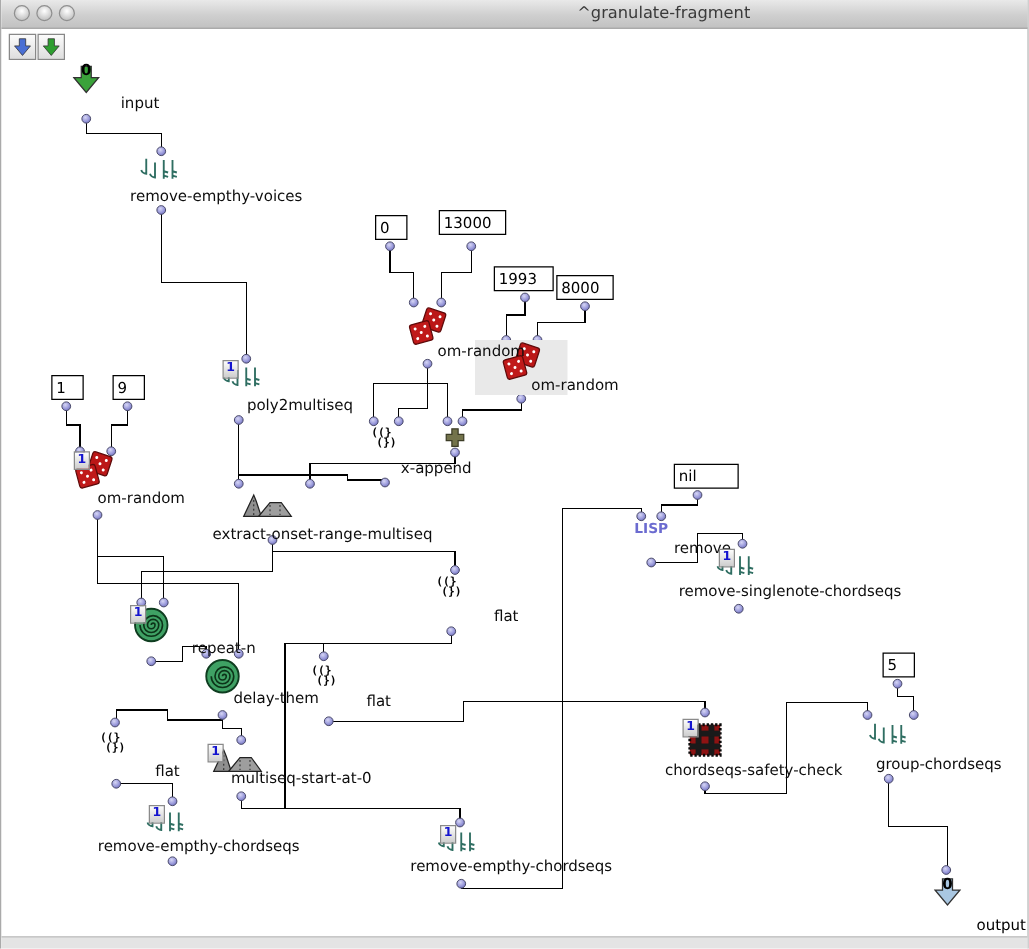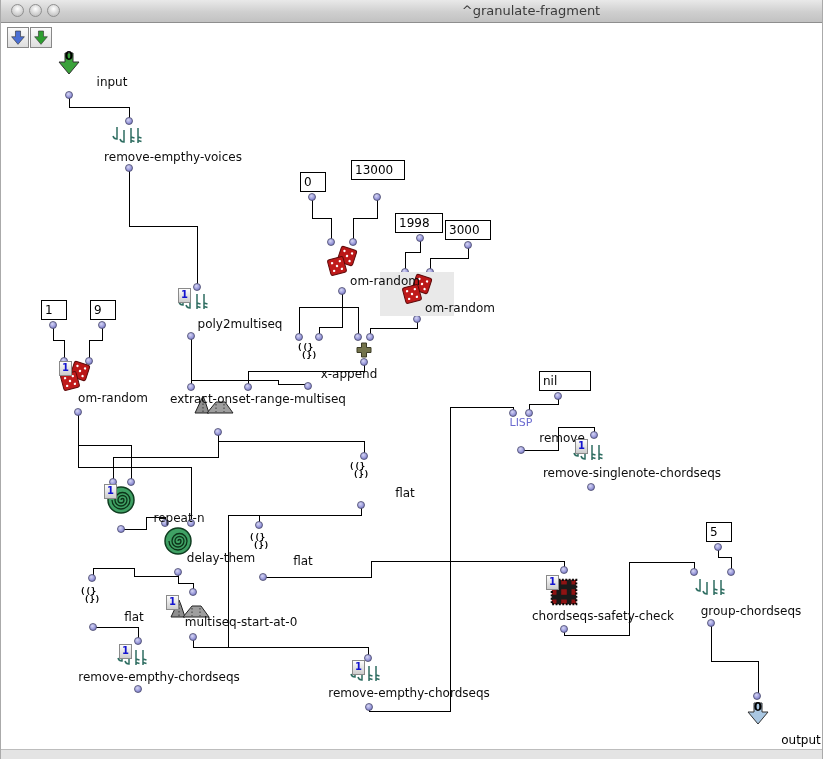--- a/index.html
+++ b/index.html
@@ -20,21 +20,21 @@
   .numbox{position:absolute;background:#fff;border:1px solid #000;height:20px;
           font-size:12px;color:#000;padding-left:3px;line-height:19px;z-index:4;box-sizing:border-box;}
   .badge{position:absolute;width:11px;height:13px;background:linear-gradient(#fdfdfd,#cdcdcd);
          border:1px solid #8a8a8a;color:#1414cf;font-weight:bold;font-size:10px;line-height:12px;
          text-align:center;z-index:6;box-sizing:content-box;}
   .listicon{position:absolute;font-family:"DejaVu Sans Mono",monospace;font-weight:bold;
             font-size:9px;line-height:8px;color:#000;z-index:3;}
   .listicon div:last-child{margin-left:4px;}
   .arrownum{position:absolute;transform:translateX(-50%);font-weight:bold;font-size:12px;color:#000;z-index:5;}
   .sel{position:absolute;background:#e9e9e9;z-index:2;}
-  .lisp{position:absolute;transform:translateX(-50%);font-weight:normal;font-size:11px;
+  .lisp{position:absolute;transform:translateX(-50%);font-weight:bold;font-size:11px;
         color:#6b6bd0;letter-spacing:0px;z-index:3;}
   .bottomstrip{position:absolute;left:0;top:749px;width:823px;height:10px;
                background:#e4e4e4;border-top:1px solid #bdbdbd;z-index:30;}
   .out-lbl{color:#000000;}
 </style>
 </head>
 <body>
 
 <div class="window">
 
@@ -233,23 +233,23 @@
     </svg>
   <span class="lbl" style="left:128px;top:150px">remove-empthy-voices</span>
 
   <svg class="icon" style="left:177px;top:290px" width="34" height="26">
       <use href="#sym-notes"></use>
     </svg>
   <span class="badge" style="left:177px;top:288px">1</span>
   <span class="lbl" style="left:195px;top:317px">poly2multiseq</span>
 
   <div class="numbox" style="left:299px;top:172px;width:26px"><span>0</span></div>
-  <div class="numbox" style="left:350px;top:160px;width:54px"><span>13000</span></div>
-  <div class="numbox" style="left:394px;top:213px;width:48px"><span>1998</span></div>
-  <div class="numbox" style="left:444px;top:220px;width:46px"><span>3000</span></div>
+  <div class="numbox" style="left:350px;top:168px;width:54px"><span>13000</span></div>
+  <div class="numbox" style="left:394px;top:213px;width:48px"><span>1993</span></div>
+  <div class="numbox" style="left:444px;top:220px;width:46px"><span>8000</span></div>
 
   <svg class="icon" style="left:324px;top:245px" width="34" height="32">
       <use href="#sym-dice"></use>
     </svg>
   <span class="lbl" style="left:340px;top:274px">om-random</span>
 
   <svg class="icon" style="left:399px;top:273px" width="34" height="32">
       <use href="#sym-dice"></use>
     </svg>
   <span class="lbl" style="left:415px;top:301px">om-random</span>
@@ -268,21 +268,21 @@
 
   <svg class="icon" style="left:57px;top:360px" width="34" height="32">
       <use href="#sym-dice"></use>
     </svg>
   <span class="badge" style="left:58px;top:361px">1</span>
   <span class="lbl" style="left:68px;top:391px">om-random</span>
 
   <svg class="icon" style="left:191px;top:392px" width="44" height="24">
       <use href="#sym-mountain"></use>
     </svg>
-  <span class="lbl" style="left:213px;top:392px">extract-onset-range-multiseq</span>
+  <span class="lbl" style="left:213px;top:420px">extract-onset-range-multiseq</span>
 
   <svg class="icon" style="left:105px;top:485px" width="30" height="30">
       <use href="#sym-spiral"></use>
     </svg>
   <span class="badge" style="left:103px;top:484px">1</span>
   <span class="lbl" style="left:134px;top:511px">repeat-n</span>
 
   <svg class="icon" style="left:162px;top:526px" width="30" height="30">
       <use href="#sym-spiral"></use>
     </svg>

